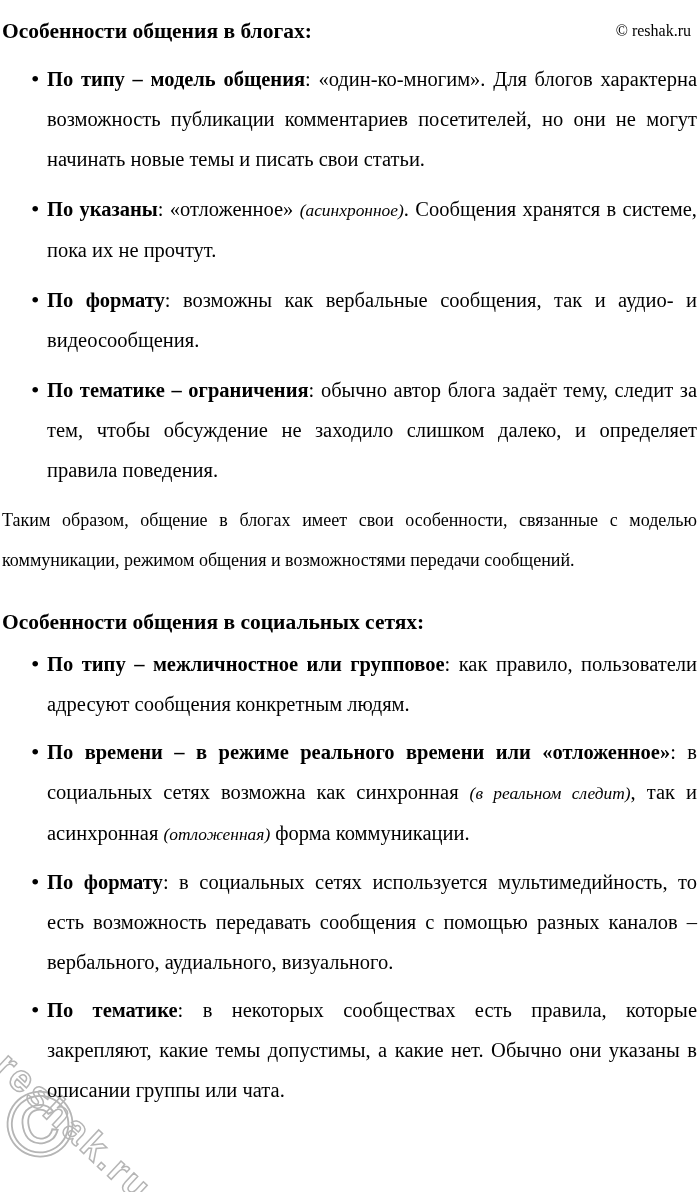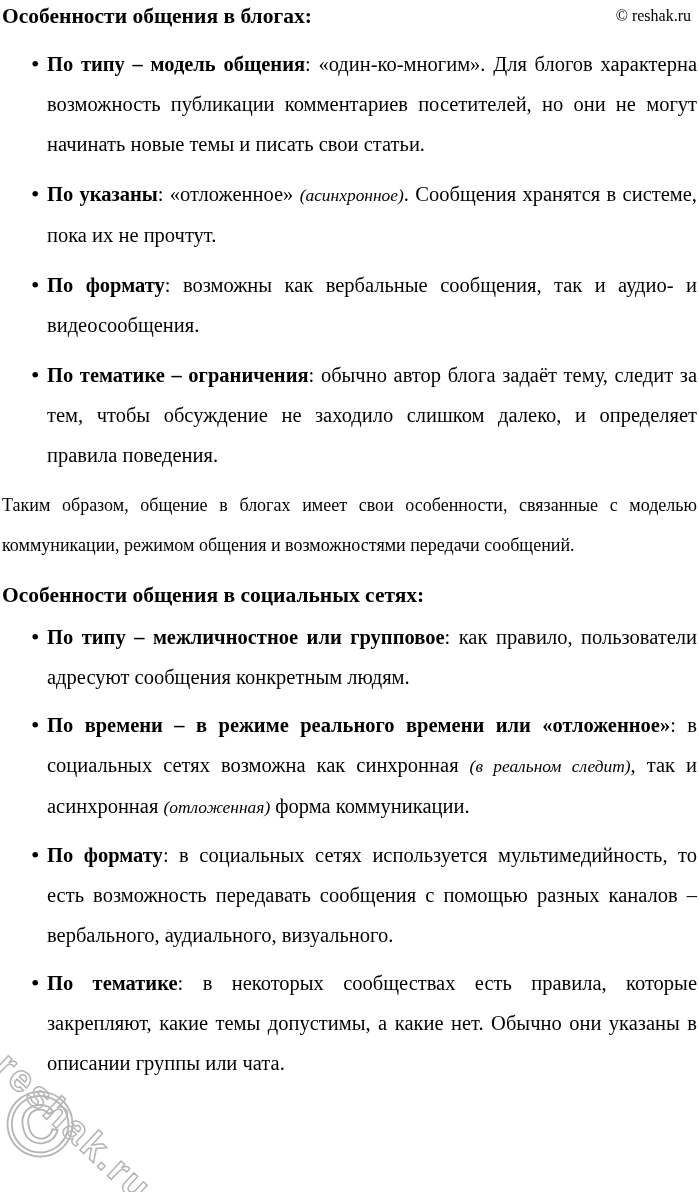--- a/index.html
+++ b/index.html
@@ -7,21 +7,21 @@
     width: 699px; height: 1192px;
     background: #ffffff;
     color: #000000;
     font-family: "Liberation Serif", "DejaVu Serif", serif;
     overflow: hidden;
     position: relative;
   }
   .page {
     position: relative;
     z-index: 1;
-    padding: 2px 2px 0 2px;
+    padding: 17px 2px 0 2px;
     box-sizing: border-box;
     width: 699px;
   }
   .topbar {
     display: flex;
     justify-content: space-between;
     align-items: flex-start;
     line-height: 28px;
   }
   .h {
@@ -60,21 +60,21 @@
   }
   .b { font-weight: bold; }
   .it { font-style: italic; font-size: 0.85em; }
   .para {
     margin: 10px 0 0 0;
     font-size: 18px;
     line-height: 40px;
     text-align: justify;
     text-align-last: left;
   }
-  .h2 { margin-top: 16px; }
+  .h2 { margin-top: 28px; }
   
   .watermark {
     position: absolute;
     left: 0; top: 1030px;
     width: 260px; height: 162px;
     z-index: 0;
     pointer-events: none;
   }
   .wm-text {
     position: absolute;

